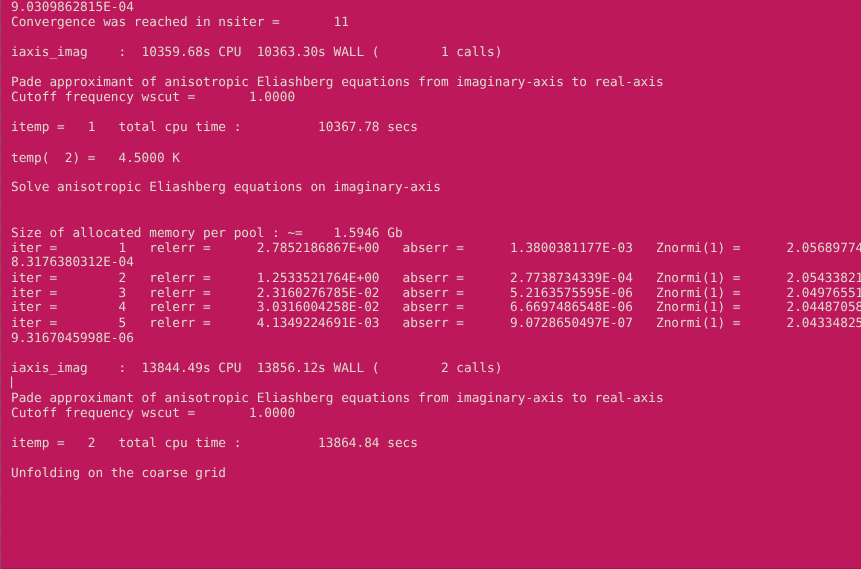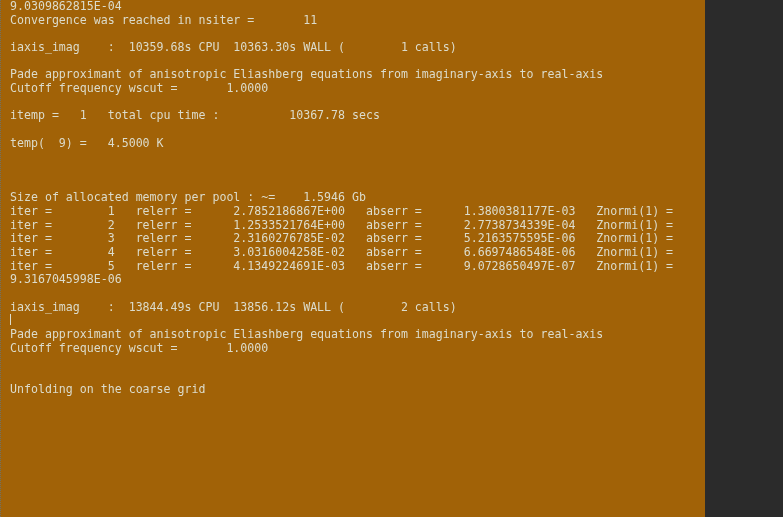--- a/index.html
+++ b/index.html
@@ -9,23 +9,23 @@
     background: #2b2b2b;
   }
   body {
     width: 783px;
     height: 517px;
     overflow: hidden;
     font-family: "DejaVu Sans Mono", "Liberation Mono", monospace;
   }
   #terminal {
     position: relative;
-    width: 705px;
+    width: 783px;
     height: 517px;
-    background: #a16207;
+    background: #be185d;
     border-left: 1px dotted #6e7066;
     box-sizing: border-box;
     overflow: hidden;
     text-decoration: underline;
   }
   #screen {
     position: absolute;
     left: 0;
     top: 0;
     width: 783px;
@@ -64,33 +64,36 @@
       <div class="line"><span>9.0309862815E-04</span></div>
       <div class="line"><span>Convergence was reached in nsiter =       11</span></div>
       <div class="line blank"><span></span></div>
       <div class="line"><span>iaxis_imag    :  10359.68s CPU  10363.30s WALL (        1 calls)</span></div>
       <div class="line blank"><span></span></div>
       <div class="line"><span>Pade approximant of anisotropic Eliashberg equations from imaginary-axis to real-axis</span></div>
       <div class="line"><span>Cutoff frequency wscut =       1.0000</span></div>
       <div class="line blank"><span></span></div>
       <div class="line"><span>itemp =   1   total cpu time :          10367.78 secs</span></div>
       <div class="line blank"><span></span></div>
-      <div class="line"><span>temp(  9) =   4.5000 K</span></div>
+      <div class="line"><span>temp(  2) =   4.5000 K</span></div>
       <div class="line blank"><span></span></div>
+      <div class="line"><span>Solve anisotropic Eliashberg equations on imaginary-axis</span></div>
       <div class="line blank"><span></span></div>
       <div class="line blank"><span></span></div>
       <div class="line"><span>Size of allocated memory per pool : ~=    1.5946 Gb</span></div>
       <div class="line"><span>iter =        1   relerr =      2.7852186867E+00   abserr =      1.3800381177E-03   Znormi(1) =      2.0568977441E+00   Deltai(1) =      </span></div>
+      <div class="line"><span>8.3176380312E-04</span></div>
       <div class="line"><span>iter =        2   relerr =      1.2533521764E+00   abserr =      2.7738734339E-04   Znormi(1) =      2.0543382165E+00   Deltai(1) =      </span></div>
       <div class="line"><span>iter =        3   relerr =      2.3160276785E-02   abserr =      5.2163575595E-06   Znormi(1) =      2.0497655167E+00   Deltai(1) =      </span></div>
       <div class="line"><span>iter =        4   relerr =      3.0316004258E-02   abserr =      6.6697486548E-06   Znormi(1) =      2.0448705835E+00   Deltai(1) =      </span></div>
       <div class="line"><span>iter =        5   relerr =      4.1349224691E-03   abserr =      9.0728650497E-07   Znormi(1) =      2.0433482514E+00   Deltai(1) =      </span></div>
       <div class="line"><span>9.3167045998E-06</span></div>
       <div class="line blank"><span></span></div>
       <div class="line"><span>iaxis_imag    :  13844.49s CPU  13856.12s WALL (        2 calls)</span></div>
       <div class="line blank"><span></span><span class="cursor"></span></div>
       <div class="line"><span>Pade approximant of anisotropic Eliashberg equations from imaginary-axis to real-axis</span></div>
       <div class="line"><span>Cutoff frequency wscut =       1.0000</span></div>
       <div class="line blank"><span></span></div>
+      <div class="line"><span>itemp =   2   total cpu time :          13864.84 secs</span></div>
       <div class="line blank"><span></span></div>
       <div class="line"><span>Unfolding on the coarse grid</span></div>
     </div>
 </div>
 
 </body></html>

